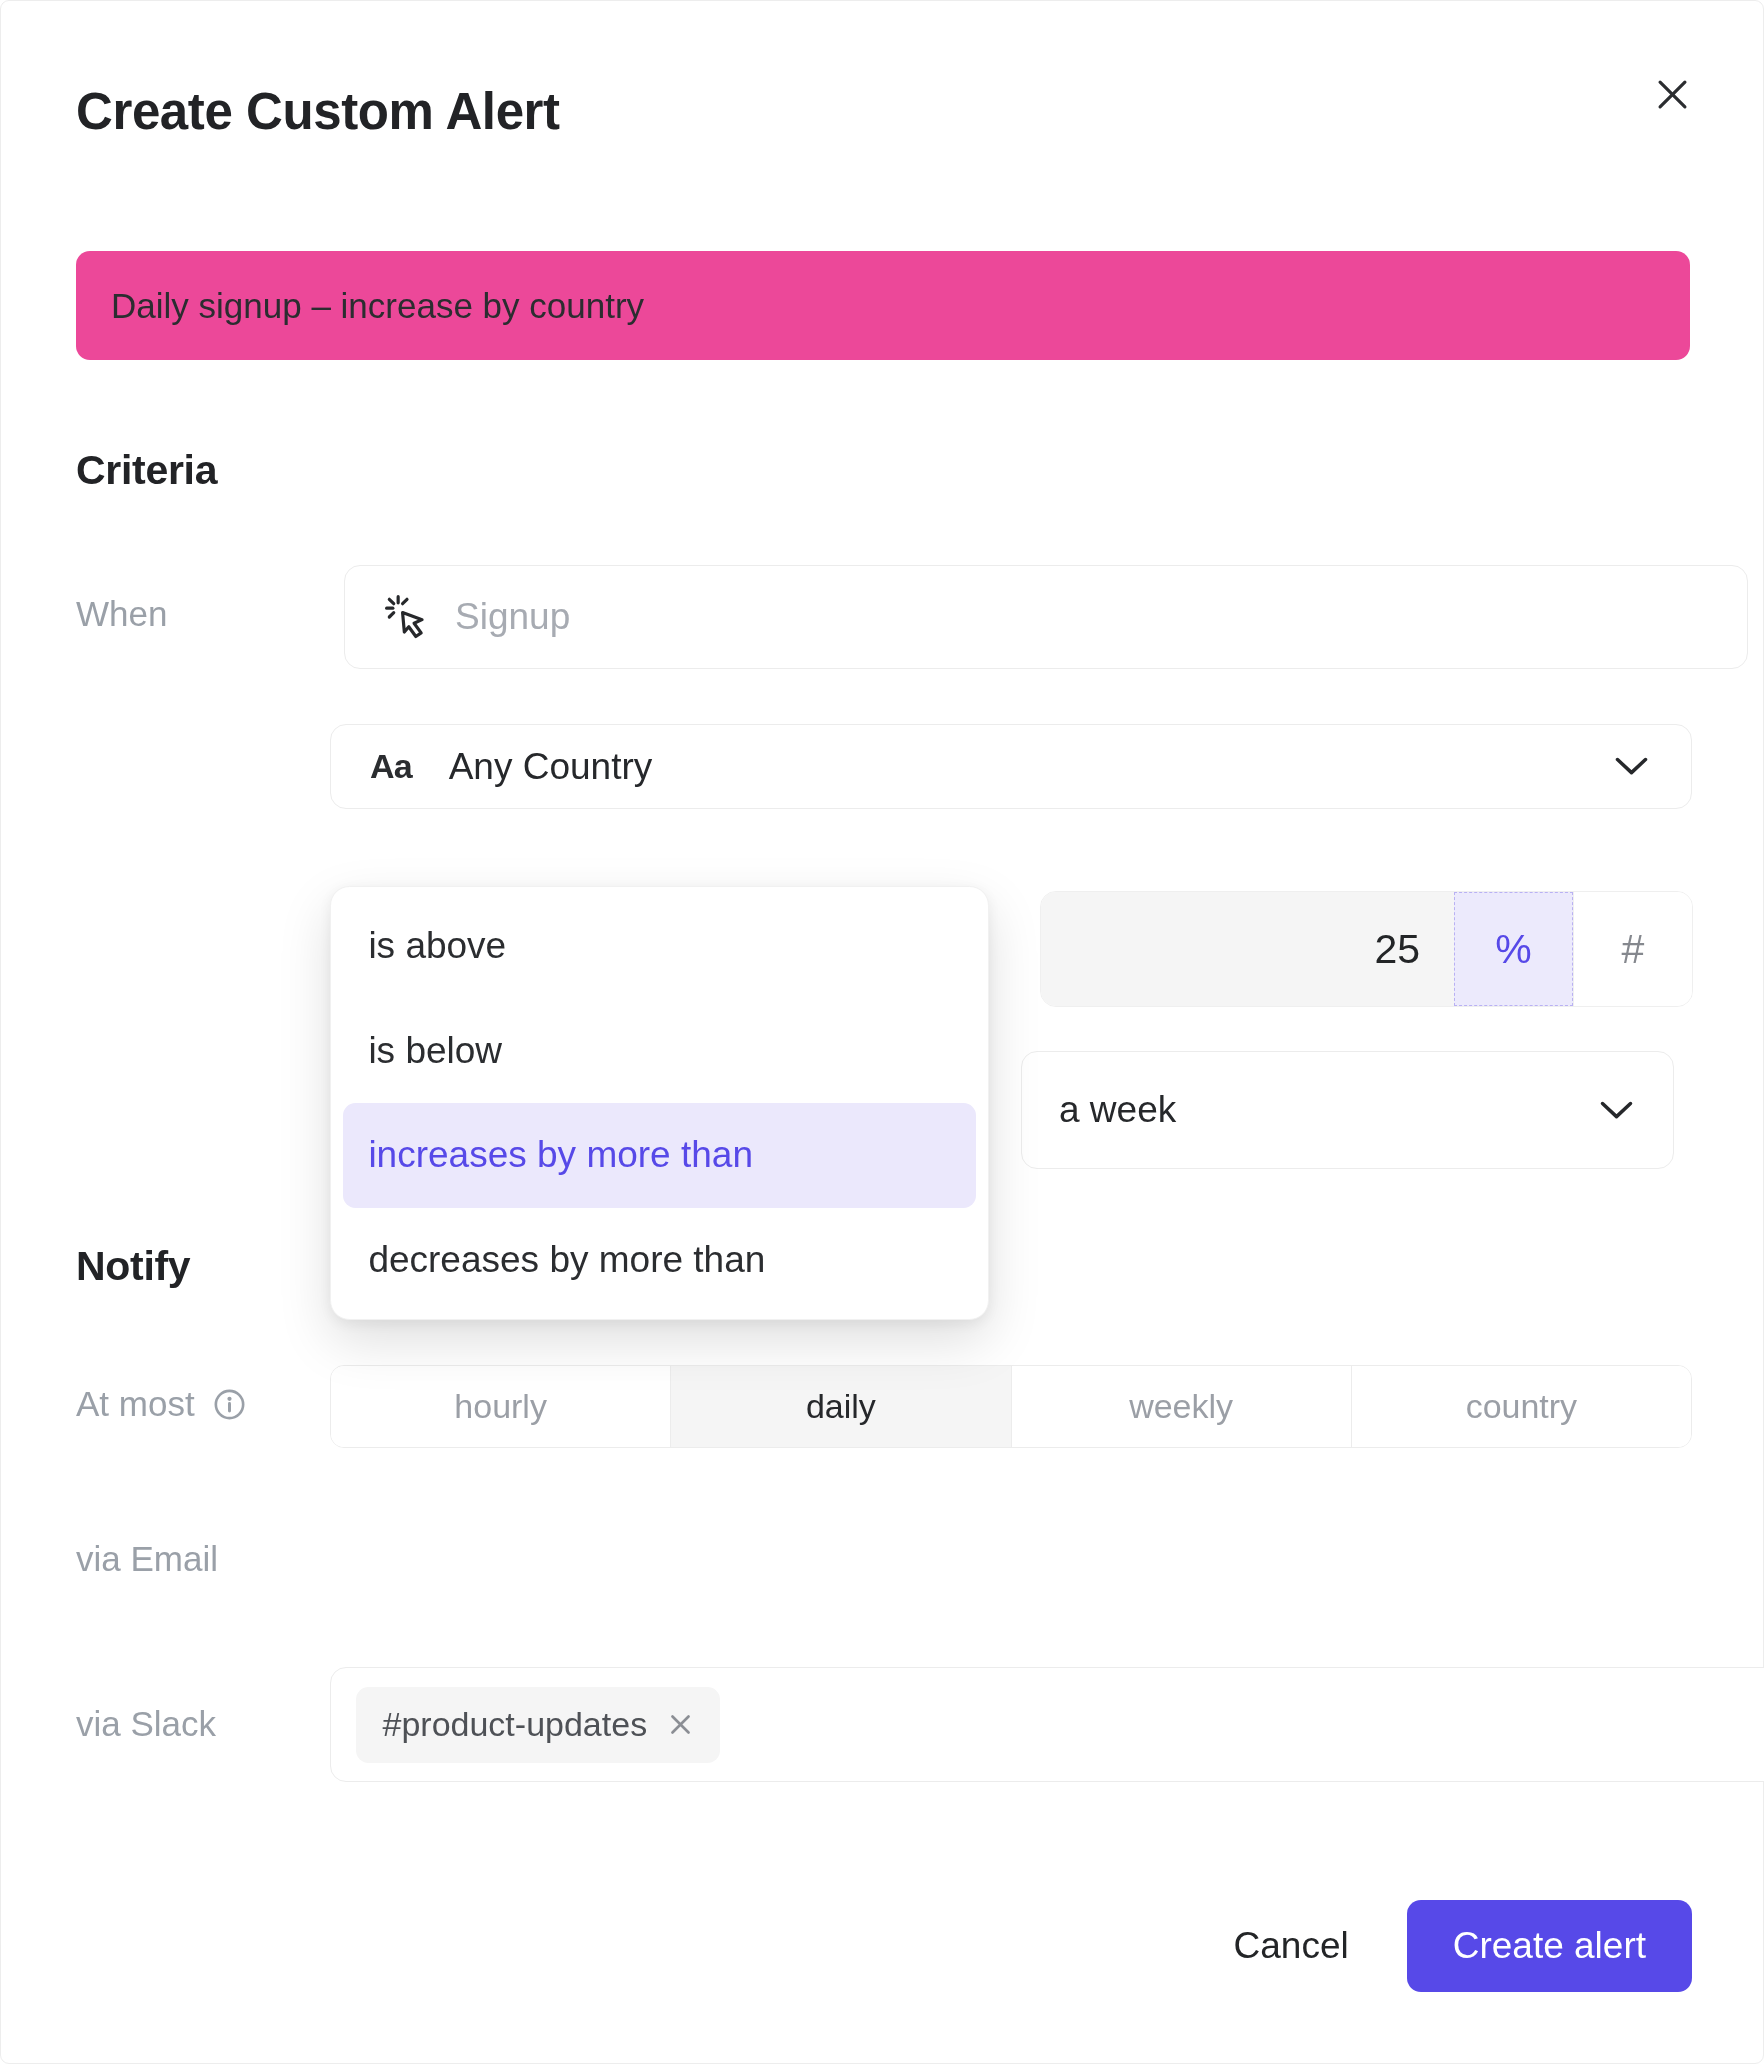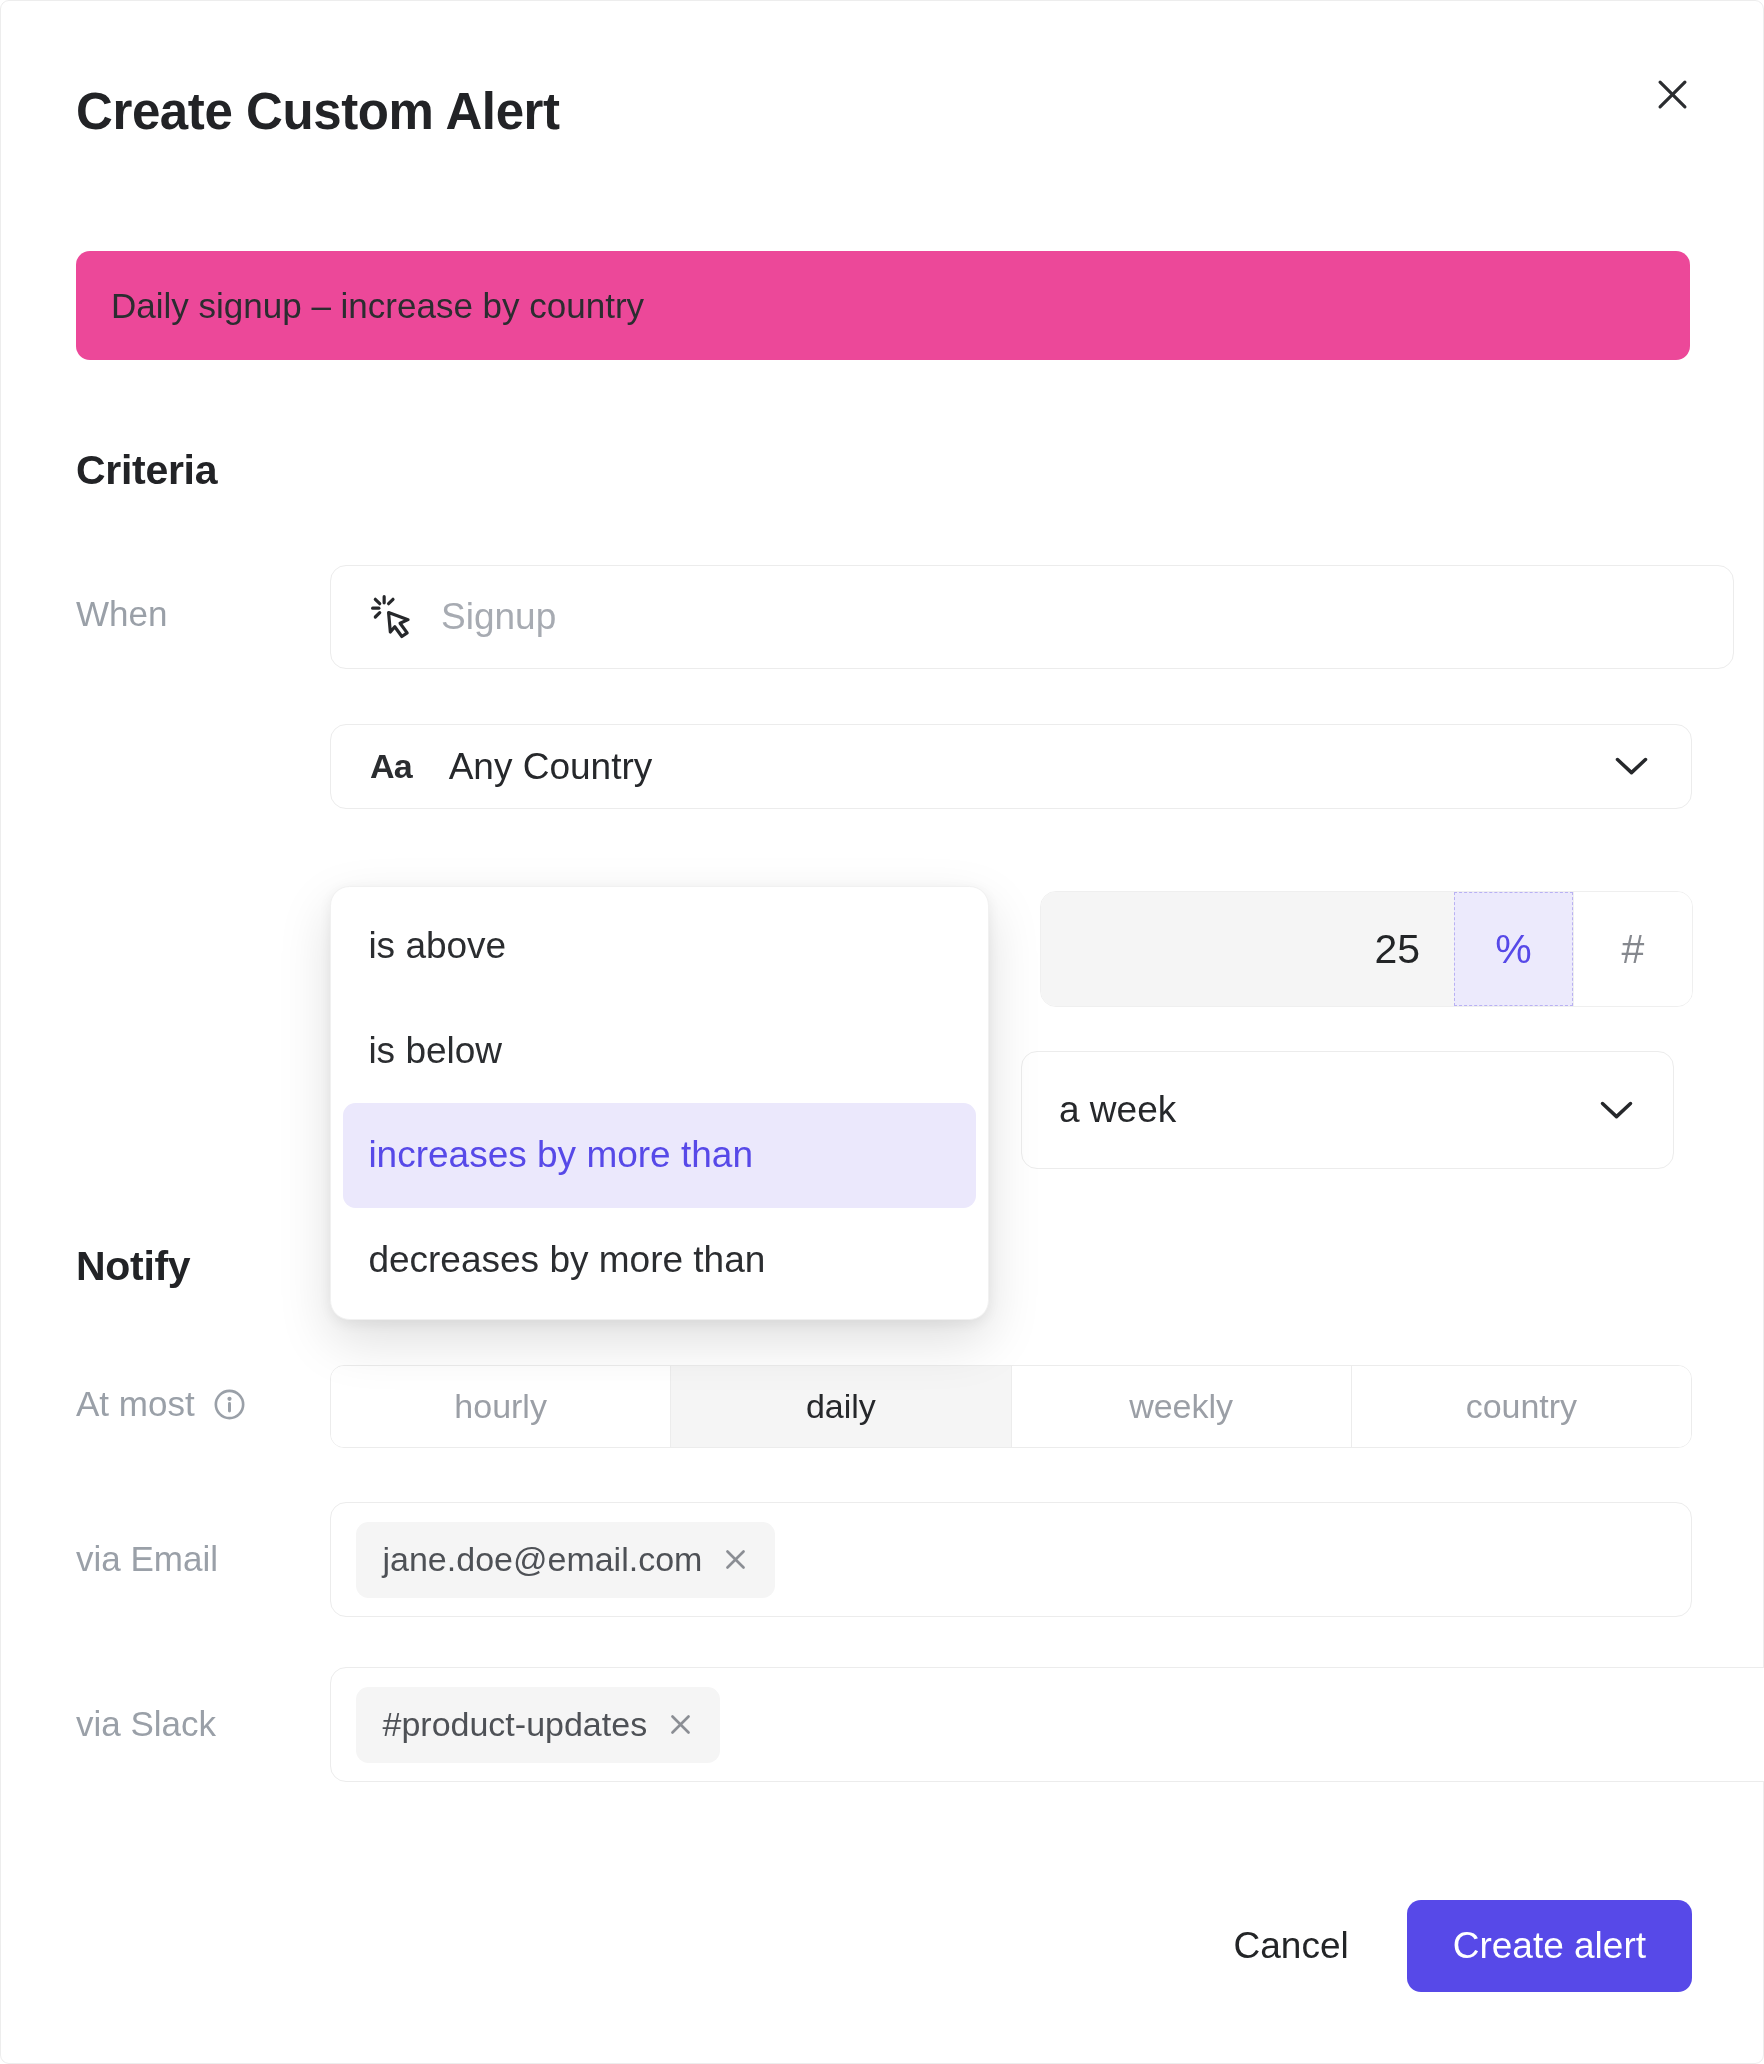--- a/index.html
+++ b/index.html
@@ -104,21 +104,21 @@
       <line x1="36" y1="8" x2="8" y2="36" stroke="#2b2d30" stroke-width="3.6" stroke-linecap="round"></line>
     </svg>
   </button>
 
   <div class="abs name-input" style="left:75px; top:250px; width:1614px; height:109px;">Daily signup – increase by country</div>
 
   <h2 class="abs section-heading" style="left:75px; top:446px;">Criteria</h2>
 
   <div class="abs row-label" style="left:75px; top:593px;">When</div>
 
-  <div class="abs field" style="left:329px; top:564px; width:1404px; height:104px; padding:0 39px;">
+  <div class="abs field" style="left:343px; top:564px; width:1404px; height:104px; padding:0 39px;">
     <svg width="46" height="46" viewBox="0 0 52 52" style="margin-right:25px;">
       <g stroke="#26282b" stroke-width="3.6" stroke-linecap="round" fill="none">
         <line x1="16" y1="3" x2="16" y2="10"></line>
         <line x1="3" y1="16" x2="10" y2="16"></line>
         <line x1="6" y1="6" x2="11" y2="11"></line>
         <line x1="26" y1="6" x2="21" y2="11"></line>
         <line x1="6" y1="26" x2="11" y2="21"></line>
         <path d="M21 21 L43 29 L34 33 L42 44 L36 48 L28 37 L23 43 Z" stroke-linejoin="round"></path>
       </g>
     </svg>
@@ -168,29 +168,20 @@
 
   <div class="abs segmented" style="left:329px; top:1364px; width:1362px; height:83px;">
     <div class="segment">hourly</div>
     <div class="segment selected">daily</div>
     <div class="segment">weekly</div>
     <div class="segment">country</div>
   </div>
 
   <div class="abs row-label" style="left:75px; top:1538px;">via Email</div>
 
-  <div class="abs field" style="left:329px; top:1501px; width:1362px; height:115px;">
-    <div class="chip">
-      <span>jane.doe@email.com</span>
-      <svg width="25" height="25" viewBox="0 0 28 28">
-        <line x1="5" y1="5" x2="23" y2="23" stroke="#8b8e94" stroke-width="3" stroke-linecap="round"></line>
-        <line x1="23" y1="5" x2="5" y2="23" stroke="#8b8e94" stroke-width="3" stroke-linecap="round"></line>
-      </svg>
-    </div>
-  </div>
 
   <div class="abs row-label" style="left:75px; top:1703px;">via Slack</div>
 
   <div class="abs field" style="left:329px; top:1666px; width:1630px; height:115px; padding-right:41px;">
     <div class="chip">
       <span>#product-updates</span>
       <svg width="25" height="25" viewBox="0 0 28 28">
         <line x1="5" y1="5" x2="23" y2="23" stroke="#8b8e94" stroke-width="3" stroke-linecap="round"></line>
         <line x1="23" y1="5" x2="5" y2="23" stroke="#8b8e94" stroke-width="3" stroke-linecap="round"></line>
       </svg>

